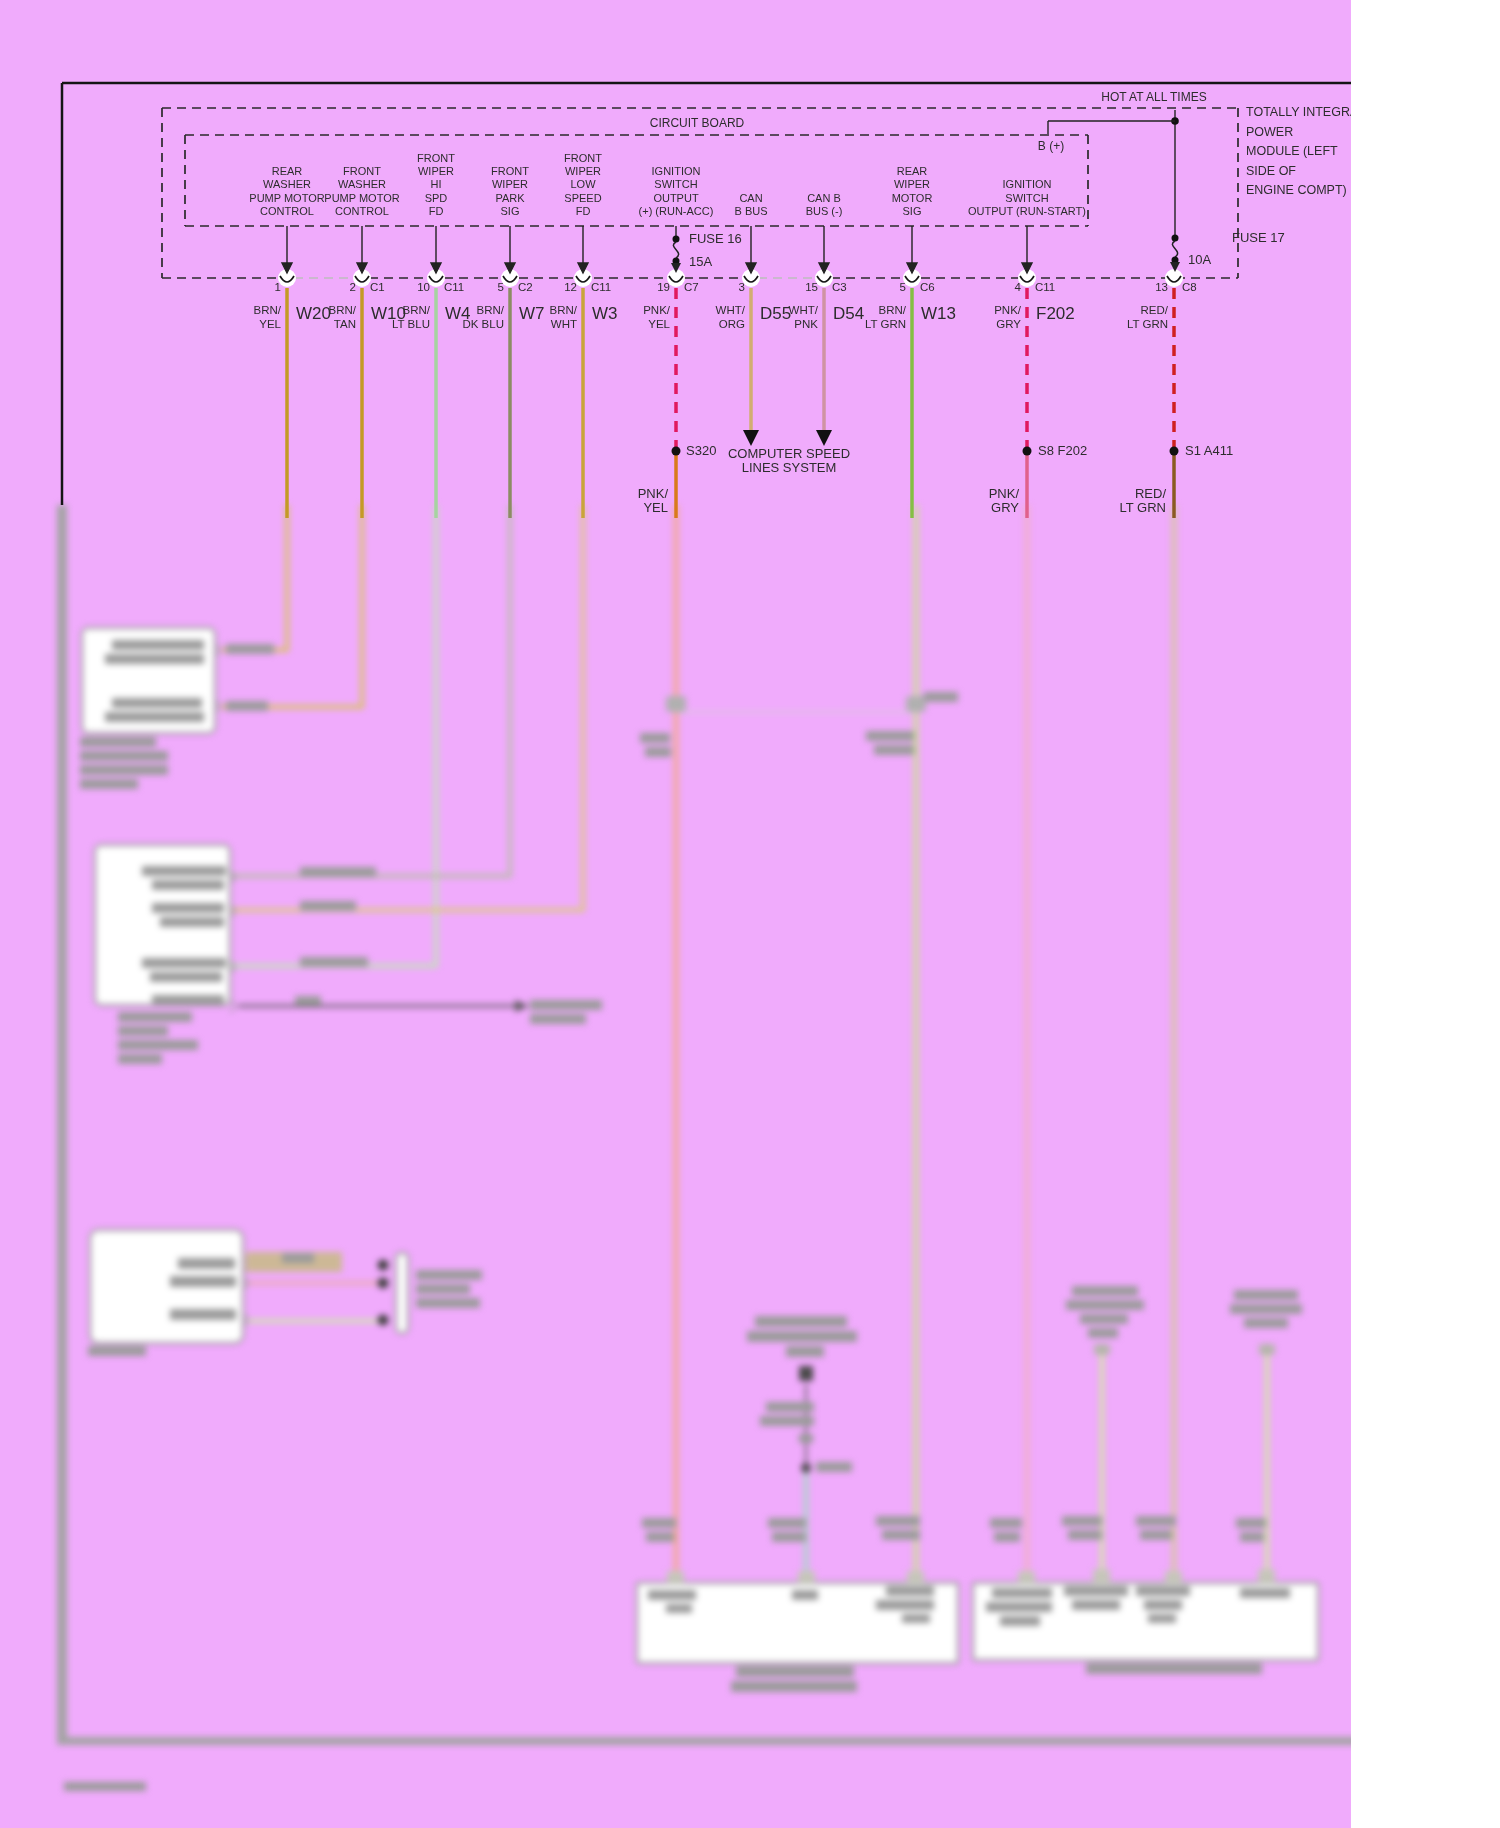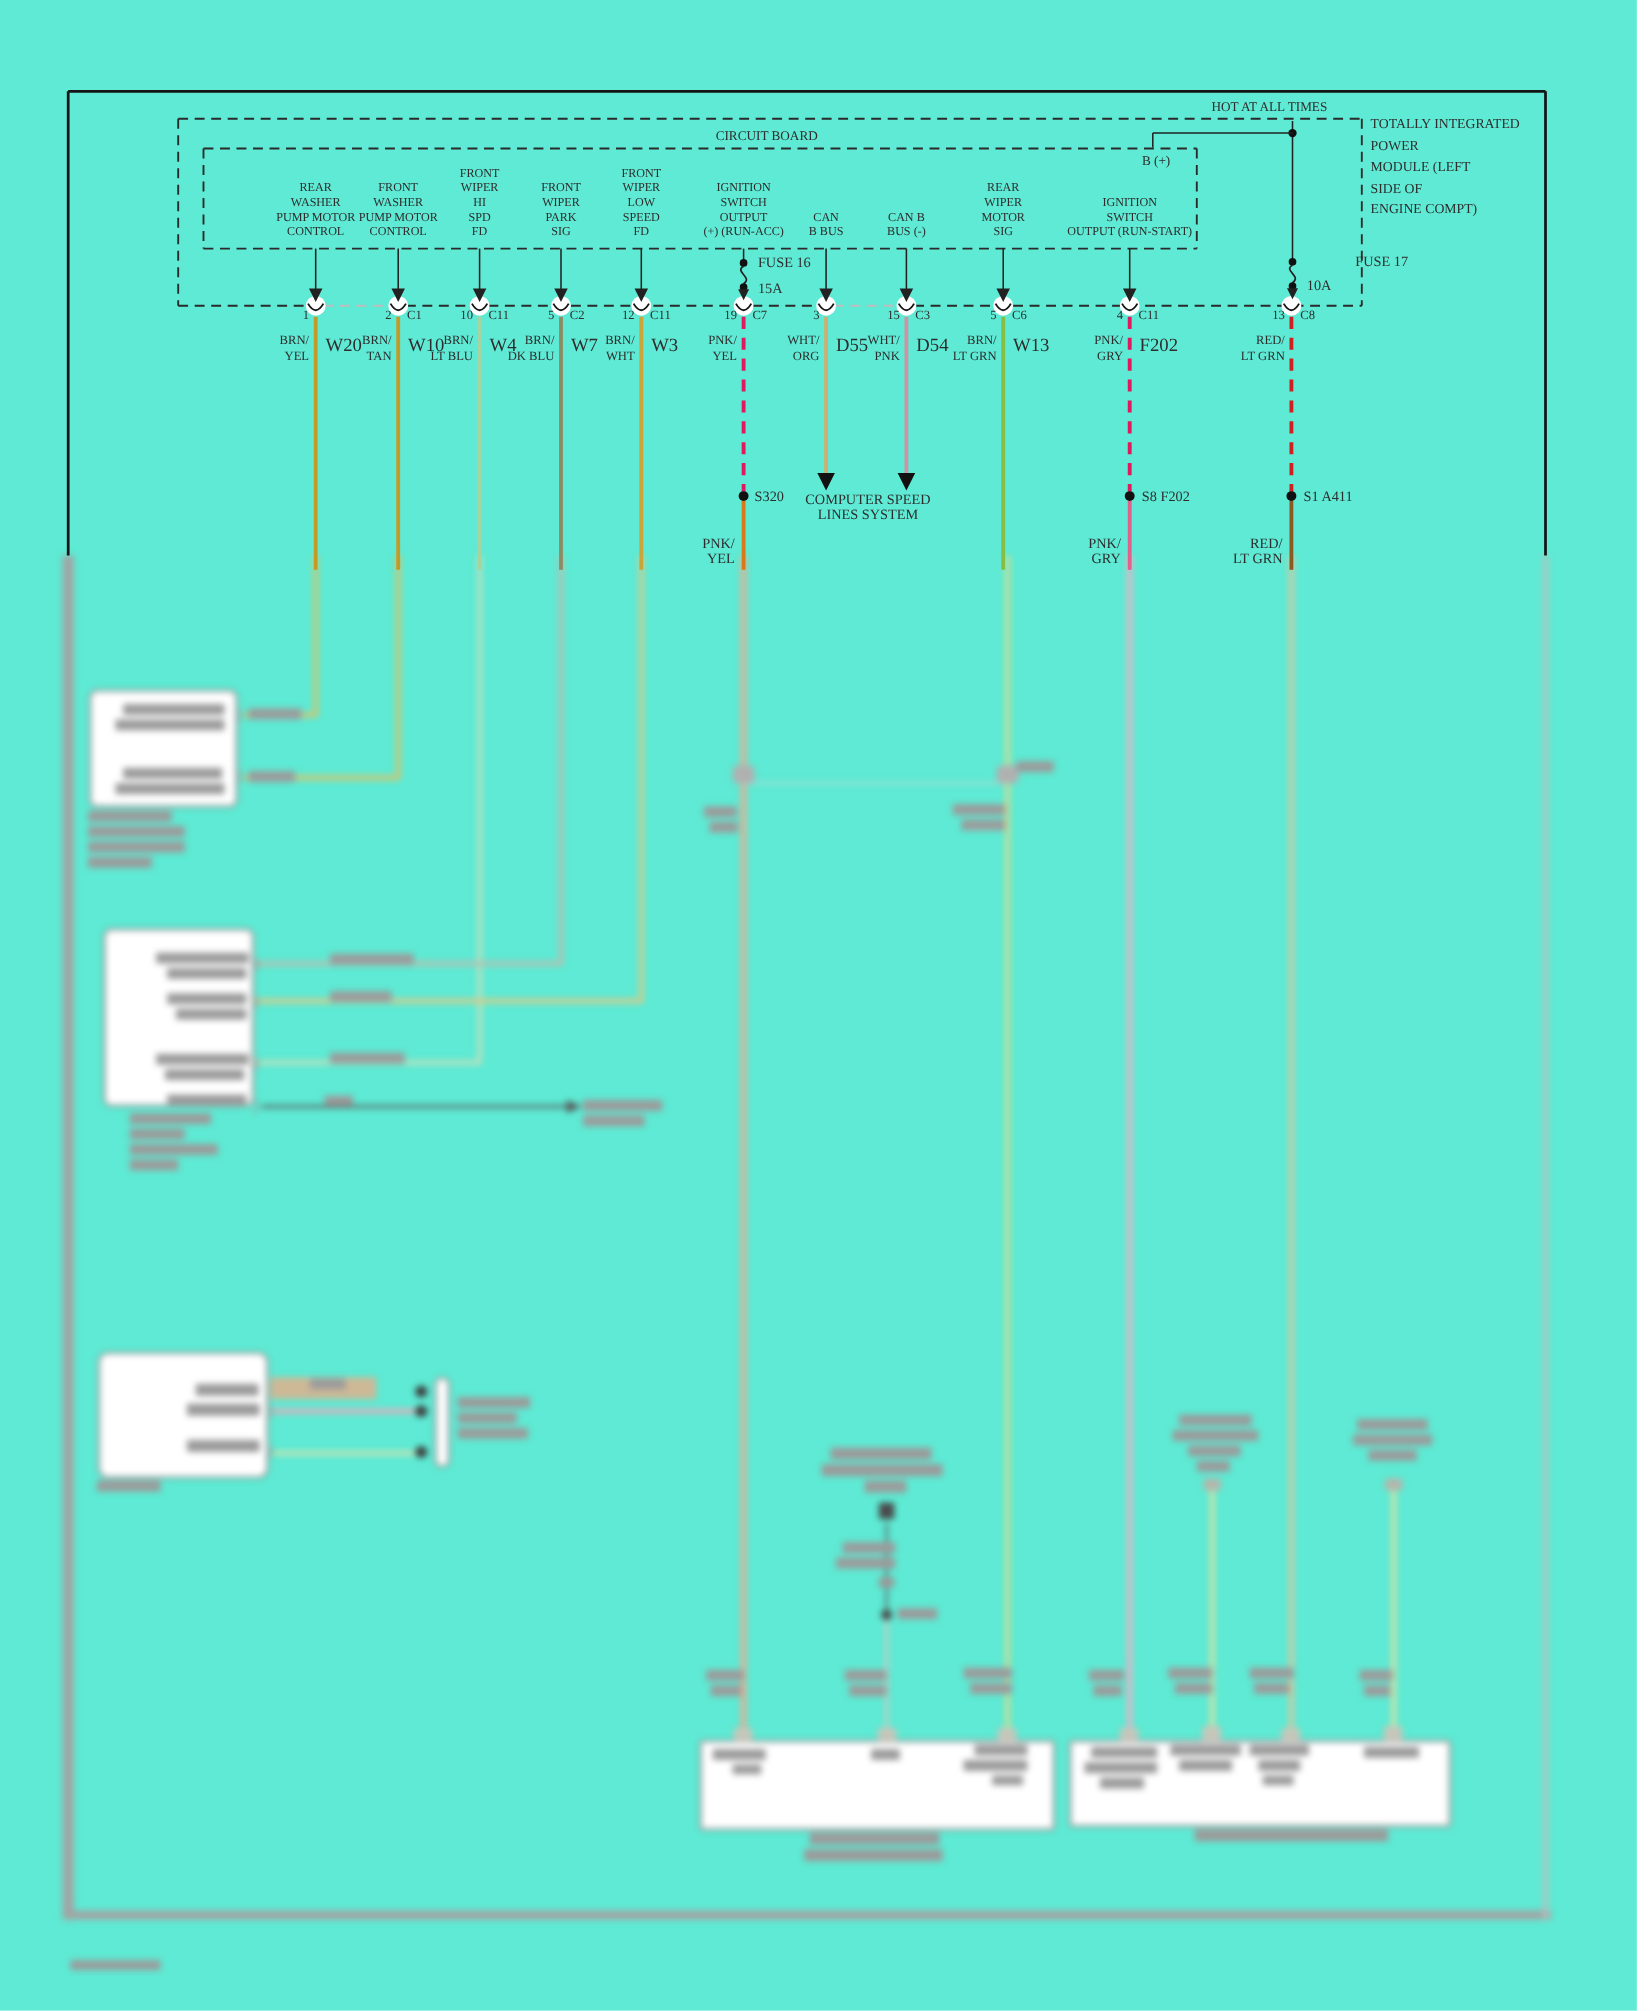--- a/index.html
+++ b/index.html
@@ -1,17 +1,17 @@
 <!DOCTYPE html>
 <html><head>
 <meta charset="utf-8">
 <style>
   html,body{margin:0;padding:0;background:#ffffff;}
-  .page{position:relative;width:1488px;height:1828px;background:#5eead4;
-        font-family:Liberation Serif, serif;color:#2d2d2d;overflow:hidden;}
+  .page{position:relative;width:1351px;height:1828px;background:#f0abfc;
+        font-family:Liberation Sans, sans-serif;color:#2d2d2d;overflow:hidden;}
   .layer{position:absolute;left:0;top:0;}
   .blur-wrap{position:absolute;left:0;top:0;width:1500px;height:1828px;filter:blur(3px);}
   .labels{position:absolute;left:0;top:0;width:1500px;height:1828px;}
   .lbl{position:absolute;white-space:pre-line;font-size:13px;line-height:13.5px;}
   .c{transform:translateX(-50%);text-align:center;}
   .r{transform:translateX(-100%);text-align:right;}
   .pin-col{position:absolute;top:0;width:0;}
   .pc-hdr{position:absolute;top:140px;left:0;transform:translateX(-50%);width:150px;height:78px;
           display:flex;align-items:flex-end;justify-content:center;text-align:center;
           white-space:pre-line;font-size:11px;line-height:13.2px;}

